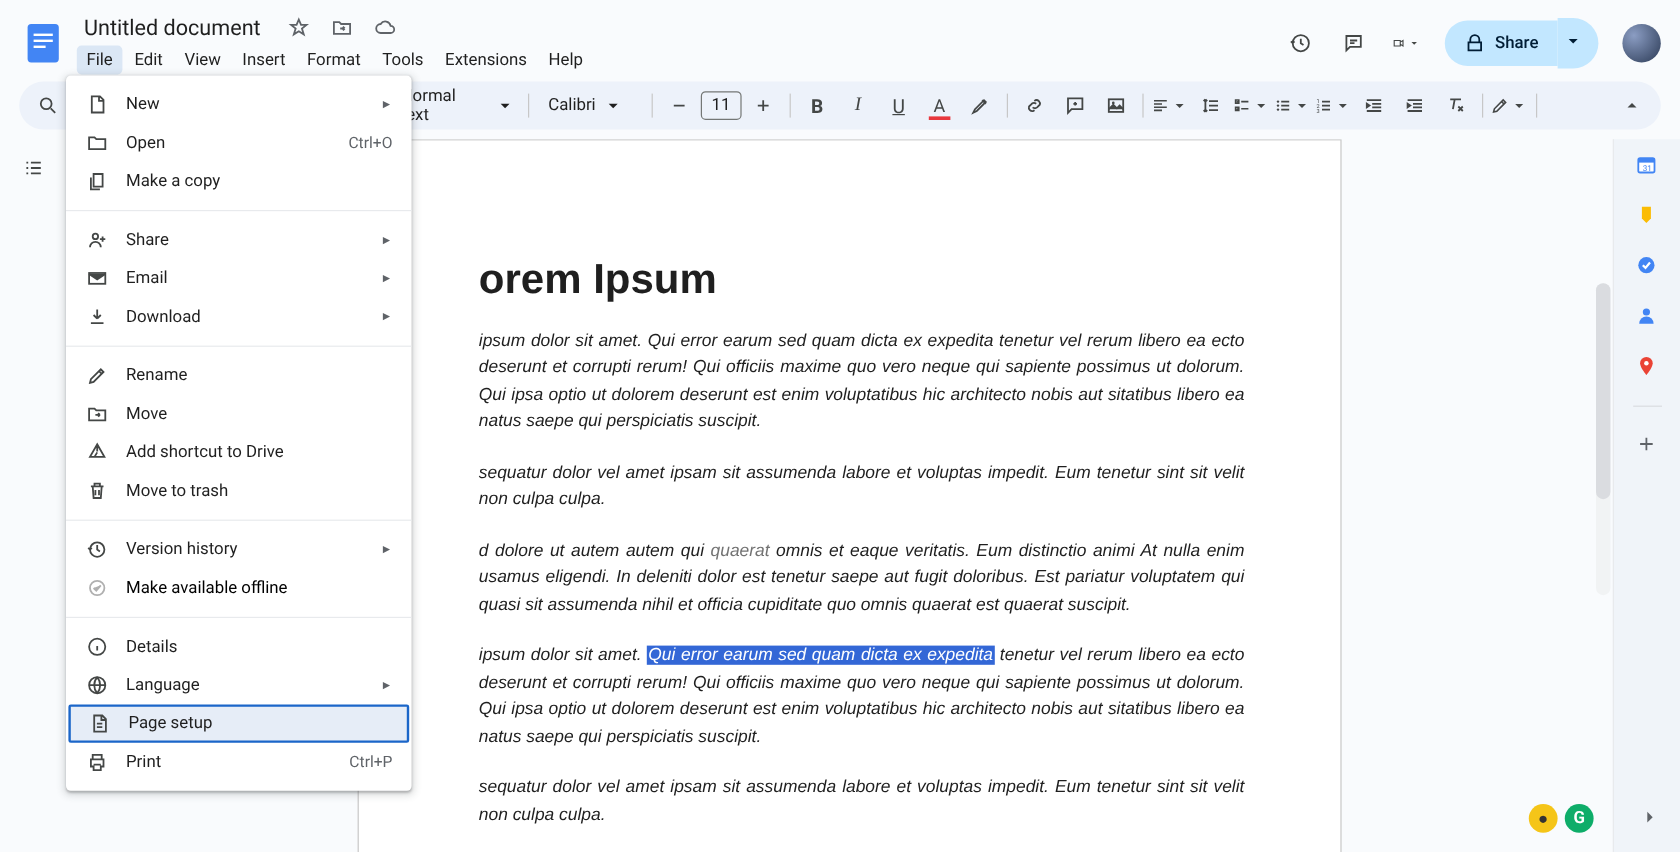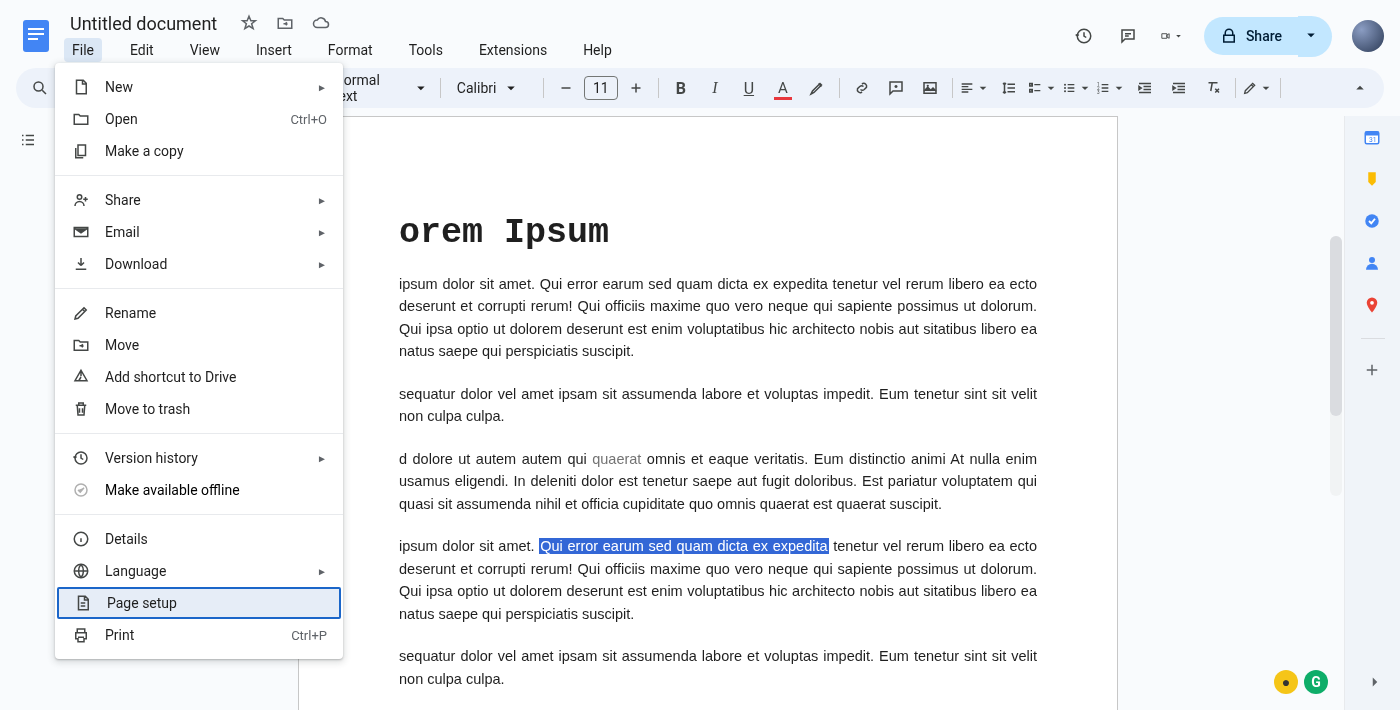--- a/index.html
+++ b/index.html
@@ -4,21 +4,21 @@
 <style>
 * { box-sizing: border-box; margin: 0; padding: 0; }
 body { font-family: 'Google Sans', Roboto, Arial, sans-serif; font-size: 14px; color: #1f1f1f; background: #f9fbfd; width: 1400px; height: 710px; overflow: hidden; position: relative; }
 .header { display: flex; align-items: center; padding: 8px 16px 0 16px; height: 64px; }
 .logo { width: 40px; height: 40px; display: flex; align-items: center; justify-content: center; margin-right: 8px; }
 .logo svg { width: 36px; height: 36px; }
 .title-area { flex: 1; display: flex; flex-direction: column; }
 .title-row { display: flex; align-items: center; gap: 16px; }
 .doc-title { font-size: 18px; color: #1f1f1f; padding: 2px 6px; }
 .title-icon { width: 20px; height: 20px; display:flex; align-items:center; justify-content:center; color:#5f6368; }
-.menu-bar { display: flex; gap: 20px; margin-top: 2px; }
+.menu-bar { display: flex; gap: 2px; margin-top: 2px; }
 .menu-item { padding: 4px 8px; font-size: 14px; color: #1f1f1f; border-radius: 4px; cursor: pointer; }
 .menu-item.active { background: #dbe7f5; }
 .header-right { display: flex; align-items: center; gap: 20px; }
 .header-icon { width: 24px; height: 24px; display:flex; align-items:center; justify-content:center; color:#444746; }
 .share-btn { display: flex; align-items: center; gap: 8px; background: #c2e7ff; border-radius: 40px 0 0 40px; padding: 10px 16px; color:#001d35; font-weight:500; }
 .share-wrap { display:flex; align-items:center; }
 .share-dd { background:#c2e7ff; border-radius:0 40px 40px 0; padding:10px 12px 10px 4px; }
 .avatar { width: 32px; height: 32px; border-radius: 50%; background: radial-gradient(circle at 30% 30%, #8b9dc3, #2b3a55); }
 .toolbar-wrap { padding: 4px 16px 8px 16px; }
 .toolbar { background:#edf2fa; border-radius: 24px; height: 40px; display:flex; align-items:center; padding: 0 8px; gap: 2px; }
@@ -26,22 +26,22 @@
 .tb-sep { width: 1px; height: 20px; background: #c7c7c7; margin: 0 4px; }
 .tb-dd { display:flex; align-items:center; padding:0 4px 0 10px; gap:6px; border-radius:4px; height:28px; }
 .font-size-box { border:1px solid #747775; border-radius:4px; width:34px; height:24px; display:flex; align-items:center; justify-content:center; font-size:14px;}
 .text-color { position:relative; }
 .text-color-bar { position:absolute; bottom:4px; left:7px; width:18px; height:3px; background:#000; }
 .tb-collapse { margin-left:auto; }
 .main-area { display:flex; height: calc(710px - 64px - 52px); position: relative; }
 .left-rail { width: 56px; display:flex; flex-direction:column; align-items:center; padding-top:8px; }
 .document-area { flex:1; position:relative; overflow:hidden; }
 .page { position:absolute; left:242px; top:0; width:820px; background:#fff; border:1px solid #c7c7c7; padding: 96px 80px 40px 100px; }
-.doc-heading { font-family: Liberation Mono, monospace; font-size: 35px; font-weight:700; margin-bottom:20px; }
-.doc-para { font-family: Arial; font-size:14.5px; line-height:1.55; text-align:justify; margin-bottom:20px; color:#1f1f1f; }
+.doc-heading { font-family: Liberation Sans, sans-serif; font-size: 35px; font-weight:700; margin-bottom:20px; }
+.doc-para { font-family: Arial; font-size:14.5px; line-height:1.55; text-align:justify; margin-bottom:20px; color:#1f1f1f;font-style:italic; }
 .hl-link { color:#737373; }
 .hl-sel { background:#3367d6; color:#fff; padding:0 1px; }
 .right-panel { width: 56px; background:#f0f4f9; display:flex; flex-direction:column; align-items:center; padding-top:12px; gap:22px; border-left:1px solid #e8eaed; }
 .side-icon { width:20px; height:20px; }
 .dropdown { position:absolute; left:55px; top:63px; width:288px; background:#fff; border-radius:4px; box-shadow:0 2px 6px 2px rgba(60,64,67,0.15),0 1px 2px rgba(60,64,67,0.3); padding:8px 0; z-index:100;}
 .dd-item { display:flex; align-items:center; height:32px; padding:0 16px; gap:14px; font-size:14px; color:#1f1f1f; position:relative; }
 .dd-item.disabled { color:#000000; }
 .dd-item.highlighted { background:#e6edf7; border:2px solid #1b66c9; border-radius:2px; margin:0 2px; padding:0 14px;}
 .dd-icon { width:20px; height:20px; display:flex; align-items:center; justify-content:center; color:#444746; }
 .dd-item.disabled .dd-icon { color:#b0b0b0; }

